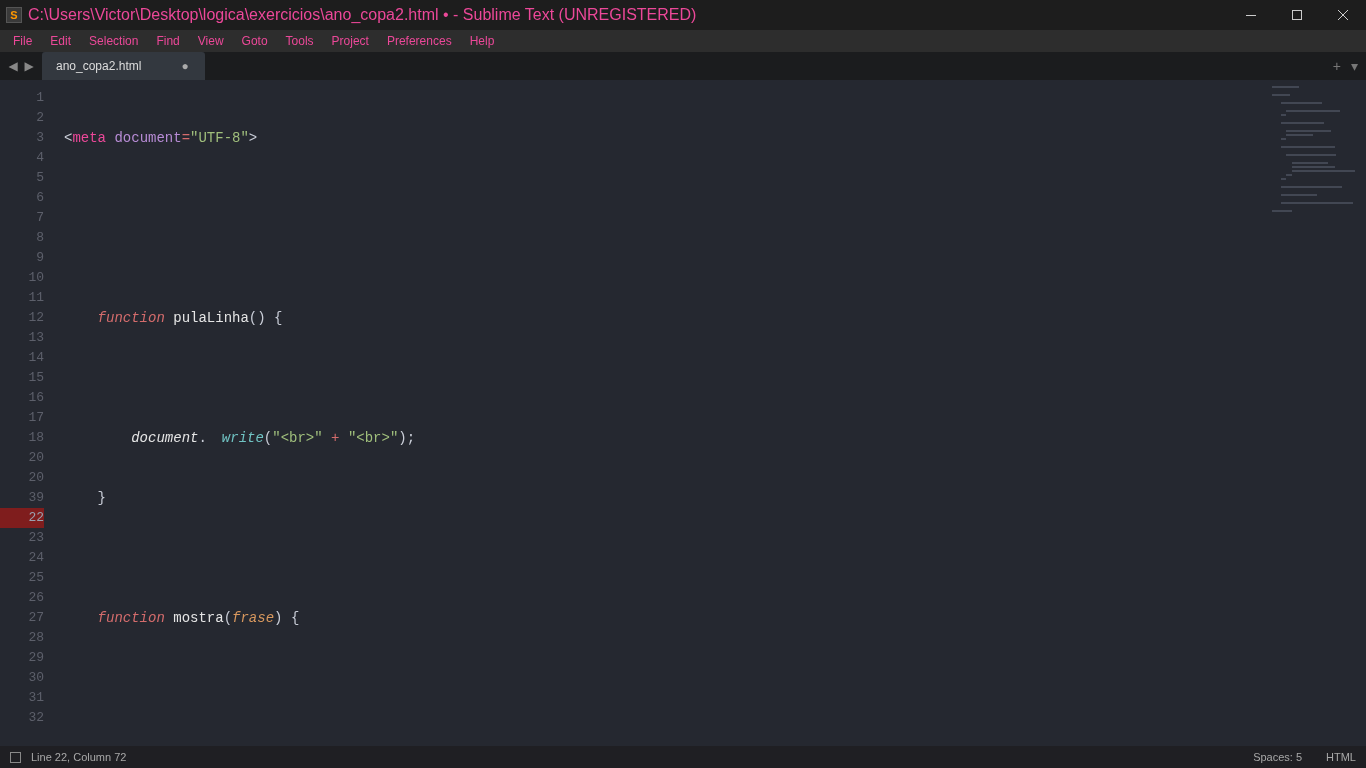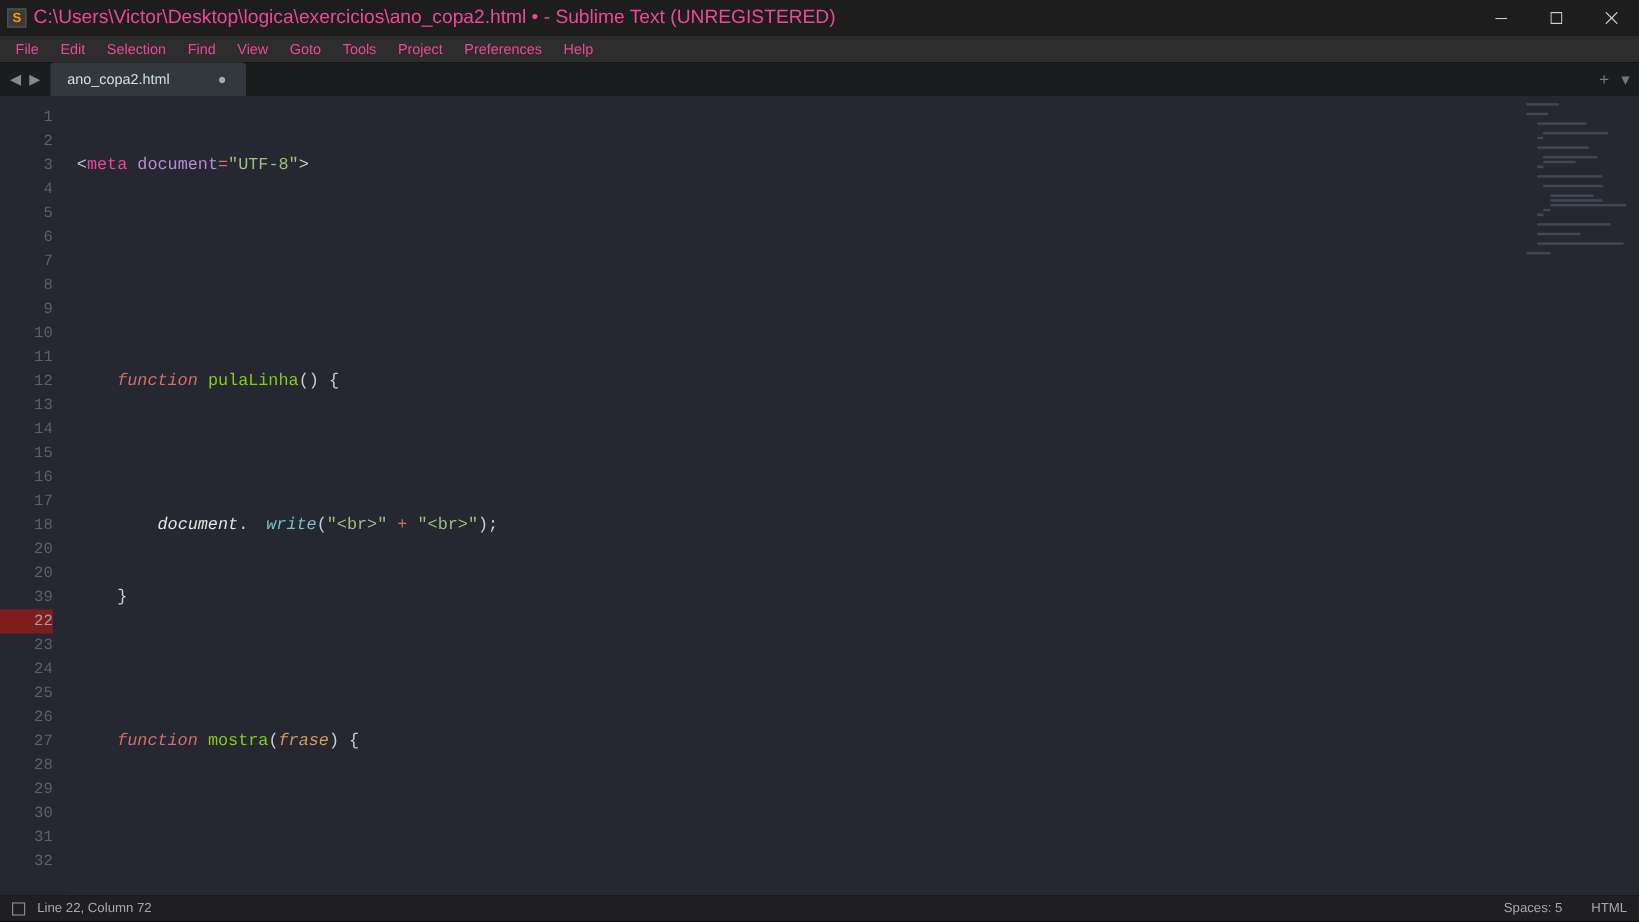--- a/index.html
+++ b/index.html
@@ -109,21 +109,21 @@
   }
   .code .line { height: 20px; position: relative; }
   @keyframes blink { 50% { opacity: 0; } }
   .c-punc  { color: #c9cdd7; }
   .c-tag   { color: #ec4899; }
   .c-attr  { color: #b88cd6; }
   .c-sign  { color: #d46c6c; }
   .c-str   { color: #a0bf7c; }
   .c-kw    { color: #d46c6c; font-style: italic; }
   .c-func  { color: #70c3c3; font-style: italic; padding-left: 15px; }
-  .c-fdef  { color: #84cc16; }
+  .c-fdef  { color: #e5e5e5; }
   .c-param { color: #d8985e; font-style: italic; }
   .c-obj   { color: #e5e5e5; font-style: italic; }
   .c-op    { color: #d46c6c; }
   .c-bracket { color: #c9cdd7; }
   .minimap {
     position: absolute; top: 6px; right: 4px;
     width: 90px; height: 110px;
     background: transparent;
     opacity: 0.55;
   }

